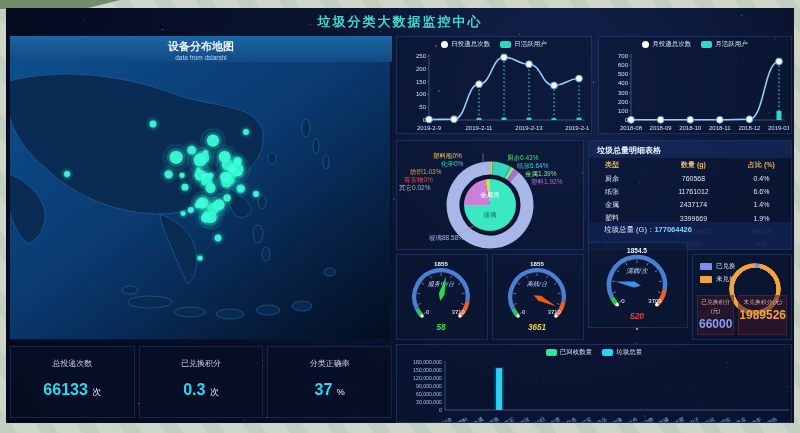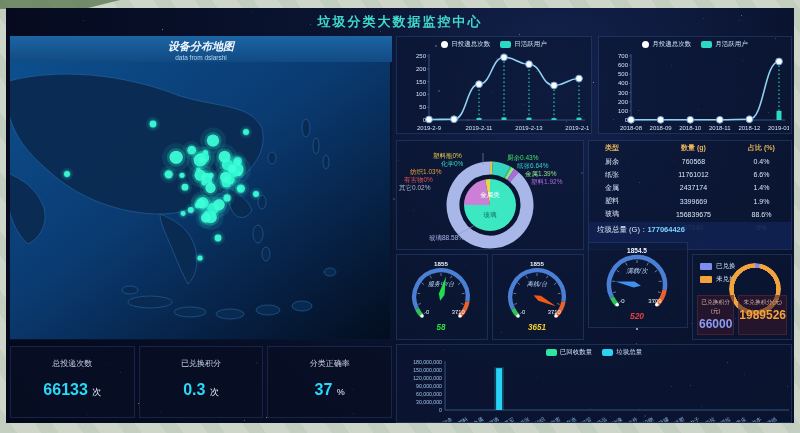--- a/index.html
+++ b/index.html
@@ -14,40 +14,40 @@
      overflow:hidden;}
   .stars{position:absolute;inset:0;pointer-events:none;}
   .star{position:absolute;background:#fff;border-radius:50%;}
   .hdr{position:absolute;left:0;top:0;width:100%;height:26px;text-align:center;}
   .hdr .t{display:inline-block;margin-top:5px;font-size:13px;font-weight:bold;letter-spacing:2px;color:#3fd8cc;}
   .panel{position:absolute;background:rgba(11,22,52,.62);border:1px solid rgba(70,110,180,.28);box-sizing:border-box;}
   
   .map-panel{left:4px;top:28px;width:382px;height:304px;padding:0;background:#06152e;border:none;}
   .map-titlebar{position:absolute;left:0;top:0;width:100%;height:26px;z-index:3;
      background:linear-gradient(180deg,rgba(30,105,170,.95),rgba(18,80,140,.9));text-align:center;}
-  .map-titlebar .mt{font-size:11px;font-weight:bold;color:#f0f6ff;margin-top:3px;font-style:italic;}
+  .map-titlebar .mt{font-size:11px;font-weight:bold;color:#f0f6ff;margin-top:3px;}
   .map-titlebar .ms{font-size:6.5px;color:#b9d6ef;margin-top:0px;}
   .map-svg{position:absolute;left:0;top:26px;}
   
   .legend{display:flex;justify-content:center;align-items:center;gap:10px;height:14px;}
   .legend .li{display:flex;align-items:center;gap:3px;font-size:6.5px;color:#cfe2f8;cursor:pointer;}
   .mark-c{width:7px;height:7px;border-radius:50%;background:#fff;}
   .mark-r{width:11px;height:7px;border-radius:2px;background:#2bd9c4;}
   
   .dlab{position:absolute;font-size:6.5px;white-space:nowrap;line-height:7px;}
   
   .tbl-title{font-size:8px;font-weight:bold;color:#eef4ff;padding:4px 0 2px 8px;
      background:rgba(25,50,105,.55);}
   table.wt{width:100%;border-collapse:collapse;}
   table.wt th{font-size:7px;color:#e8b55a;font-weight:bold;padding:2px 0;}
   table.wt td{font-size:7px;color:#d8e6f8;text-align:center;padding:1.6px 0;}
   table.wt td:first-child{text-align:left;padding-left:16px;}
   table.wt th:first-child{text-align:left;padding-left:16px;}
   .tbl-footer{position:absolute;left:0;bottom:0;width:100%;height:27px;background:rgba(16,34,80,.92);
-     font-size:7.5px;color:#dfe9fb;line-height:15px;padding-left:8px;box-sizing:border-box;}
+     font-size:7.5px;color:#dfe9fb;line-height:15px;padding-left:15px;box-sizing:border-box;}
   .tbl-footer b{color:#7ed4ff;}
   
   .rd-legend{position:absolute;left:7px;top:7px;}
   .rd-li{display:flex;align-items:center;gap:4px;margin-bottom:4px;font-size:6.5px;color:#cfe2f8;}
   .rd-sw{width:12px;height:7px;border-radius:1px;}
   .ring{position:absolute;right:10px;top:8px;width:52px;height:52px;border-radius:50%;
      -webkit-mask:radial-gradient(circle,transparent 57%,#000 58%);
      mask:radial-gradient(circle,transparent 57%,#000 58%);}
   .rd-boxes{position:absolute;left:4px;bottom:4px;right:4px;display:flex;gap:4px;}
   .rd-box{flex:1;background:rgba(58,22,40,.55);border:1px solid rgba(150,80,90,.25);
@@ -516,20 +516,21 @@
         <path d="M93,64 L93,38 A26,26 0 1 1 67,64 Z" fill="#3be8c2"></path>
         <path d="M93,64 L67,64 A26,26 0 0 1 88.12808582077113,38.4605314810541 Z" fill="#cc7fd6"></path>
         <path d="M93,64 L88.12808582077113,38.4605314810541 A26,26 0 0 1 93,38 Z" fill="#e8d44d"></path>
         <text x="93" y="56" font-size="6.5" fill="#ffffff" text-anchor="middle">金属类</text>
         <text x="93" y="76" font-size="6.5" fill="#0a6a58" text-anchor="middle">玻璃</text>
         <line x1="62" y1="93" x2="78" y2="84" stroke="#8a96b8" stroke-width="0.6"></line>
         <line x1="86" y1="24" x2="86" y2="12" stroke="#8a96b8" stroke-width="0.6"></line>
       </svg><div class="dlab" style="left: 36px; top: 11px; color: rgb(232, 200, 74);">塑料瓶0%</div><div class="dlab" style="left: 44px; top: 19px; color: rgb(53, 211, 192);">化学0%</div><div class="dlab" style="left: 13px; top: 27px; color: rgb(232, 160, 60);">纺织1.03%</div><div class="dlab" style="left: 7px; top: 35px; color: rgb(224, 80, 80);">有害物0%</div><div class="dlab" style="left: 2px; top: 43px; color: rgb(170, 180, 200);">其它0.02%</div><div class="dlab" style="left: 110px; top: 13px; color: rgb(62, 224, 106);">厨余0.43%</div><div class="dlab" style="left: 120px; top: 21px; color: rgb(53, 211, 192);">纸张6.64%</div><div class="dlab" style="left: 128px; top: 29px; color: rgb(142, 224, 138);">金属1.39%</div><div class="dlab" style="left: 134px; top: 37px; color: rgb(176, 106, 224);">塑料1.92%</div><div class="dlab" style="left: 32px; top: 93px; color: rgb(169, 182, 232);">玻璃88.58%</div></div>
 
   <div class="panel" id="tablePanel" style="left:582px;top:132px;width:204px;height:110px;overflow:hidden;">
+    <div class="tbl-title">垃圾总量明细表格</div>
     <table class="wt">
       <thead id="wtHead">
           <tr>
             <th>类型</th>
             <th>数量 (g)</th>
             <th>占比 (%)</th>
           </tr>
         </thead>
         <tbody id="wtBody">
           <tr>

